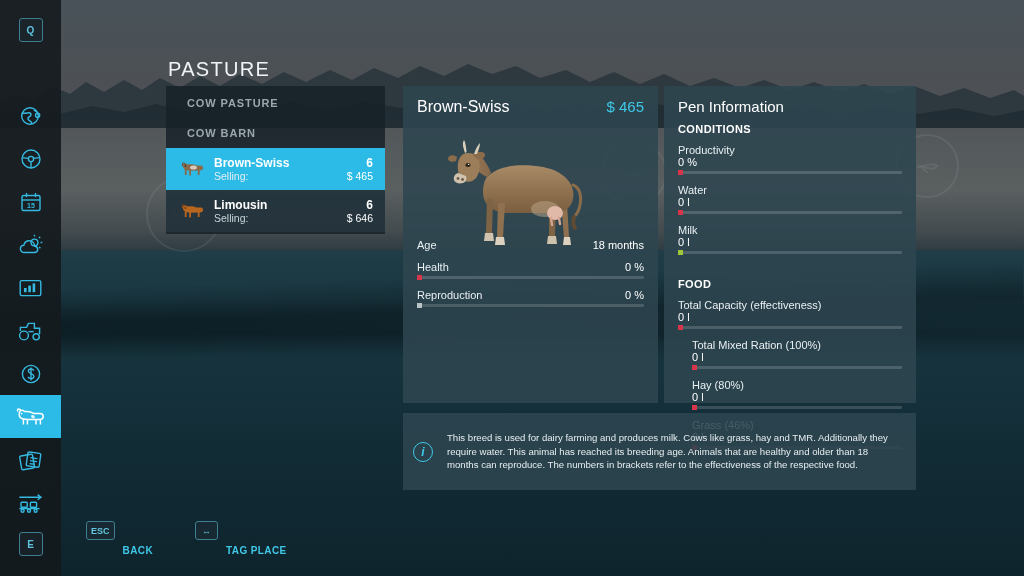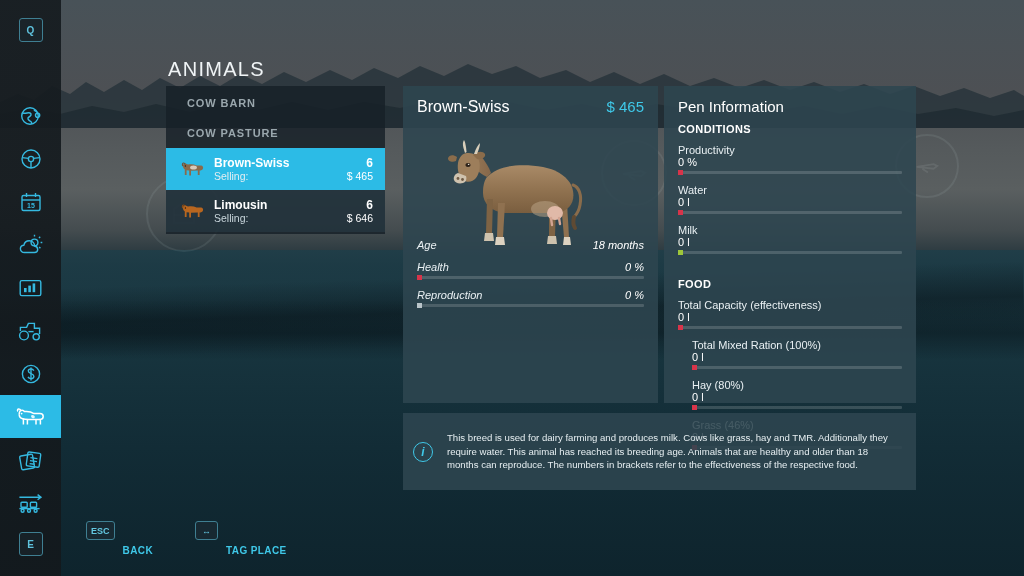--- a/index.html
+++ b/index.html
@@ -165,21 +165,21 @@
   .detail-price { font-size: 15px; color: #3fc8e8; font-weight: 400; }
 
   .cow-stage {
     position: relative;
     height: 150px;
     margin-top: 6px;
     display: flex; align-items: center; justify-content: center;
   }
   .cow-stage svg { display: block; }
 
-  .stat-block { position: absolute; left: 14px; right: 14px; bottom: 86px; font-style: italic; }
+  .stat-block { position: absolute; left: 14px; right: 14px; bottom: 86px; }
 
   .stat-row { margin-bottom: 10px; position: relative; }
   .stat-line {
     display: flex; justify-content: space-between; align-items: baseline;
     font-size: 11px; color: #e9f0f3;
     margin-bottom: 3px;
   }
   .stat-val { color: #ffffff; }
   .bar {
     position: relative;
@@ -403,25 +403,25 @@
             <circle cx="12" cy="18.8" r="1.5"></circle>
             <circle cx="18.6" cy="18.8" r="1.5"></circle>
           </svg>
         </span>
       </div>
     </div>
 
     <div class="side-key bottom">E</div>
   </div>
 
-  <div class="page-title">ANIMALS</div>
+  <div class="page-title">PASTURE</div>
 
   <div class="list-panel">
+    <div class="list-header">COW PASTURE</div>
     <div class="list-header">COW BARN</div>
-    <div class="list-header">COW PASTURE</div>
 
     <div class="animal-row selected">
       <div class="animal-thumb">
         <svg width="28" height="22" viewBox="0 0 28 22">
           <path d="M4 8 C4 6,5.4 5,6.6 5.4 L9 6.6 C11.6 6,15 6.2,17.6 7.4 L22 7.6 C23.6 7.8,24.4 9,24 10.4 C23.6 11.8,22 12.4,20.6 12.4 L20.6 17 L18.8 17 L18.8 12.6 L12 12.8 L12 17.4 L10.2 17.4 L10.2 12.6 L7.6 12.2 L7.6 17 L5.8 17 L5.8 11.4 C4.6 10.8,4 9.6,4 8 Z" fill="#8a6a4a"></path>
           <path d="M4 8 C3 7,3.2 5.2,4.4 5 C5.4 4.9,6 5.8,6 6.6" fill="none" stroke="#6f5238" stroke-width="1.1"></path>
           <ellipse cx="14.5" cy="9.6" rx="3.4" ry="2" fill="#f2ece2" opacity="0.75"></ellipse>
           <circle cx="6.4" cy="8" r="0.7" fill="#2c2018"></circle>
         </svg>
       </div>

